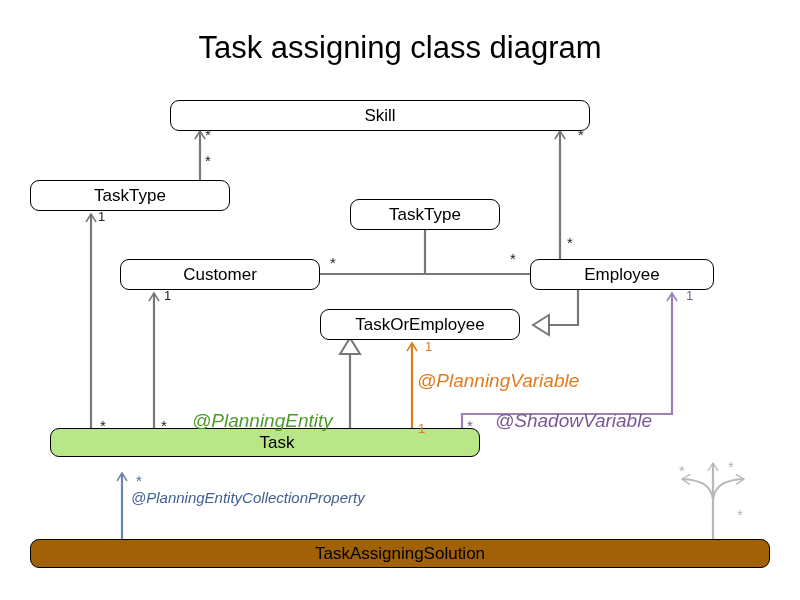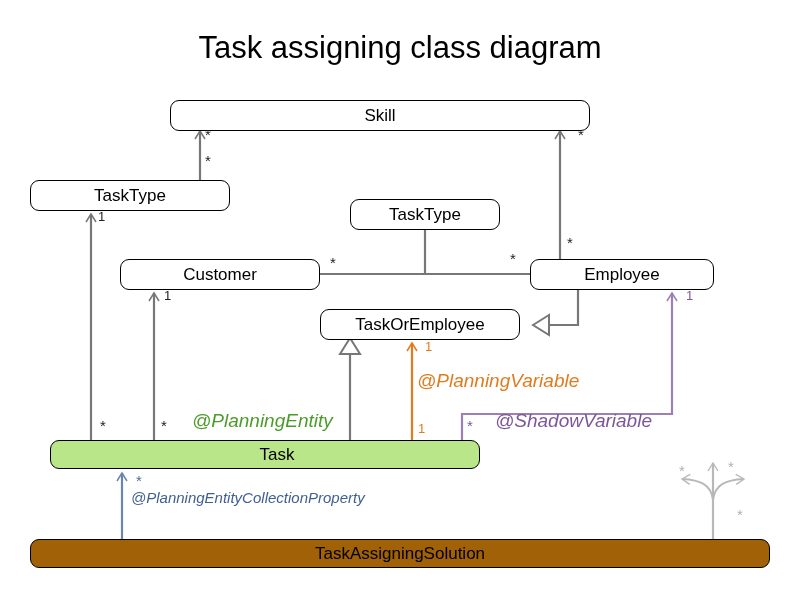--- a/index.html
+++ b/index.html
@@ -171,21 +171,21 @@
   </div>
 
   <div class="uml-class" style="left:530px; top:259px; width:184px; height:31px;">
     <span>Employee</span>
   </div>
 
   <div class="uml-class" style="left:320px; top:309px; width:200px; height:31px;">
     <span>TaskOrEmployee</span>
   </div>
 
-  <div class="uml-class green" style="left:50px; top:440px; width:430px; height:29px;padding-left:24px;">
+  <div class="uml-class green" style="left:50px; top:428px; width:430px; height:29px;padding-left:24px;">
     <span>Task</span>
   </div>
 
   <div class="uml-class yellow" style="left:30px; top:539px; width:740px; height:29px;">
     <span>TaskAssigningSolution</span>
   </div>
 
   <div class="mult star" style="left:205px; top:130px;">*</div>
   <div class="mult star" style="left:578px; top:130px;">*</div>
   <div class="mult star" style="left:205px; top:156px;">*</div>

